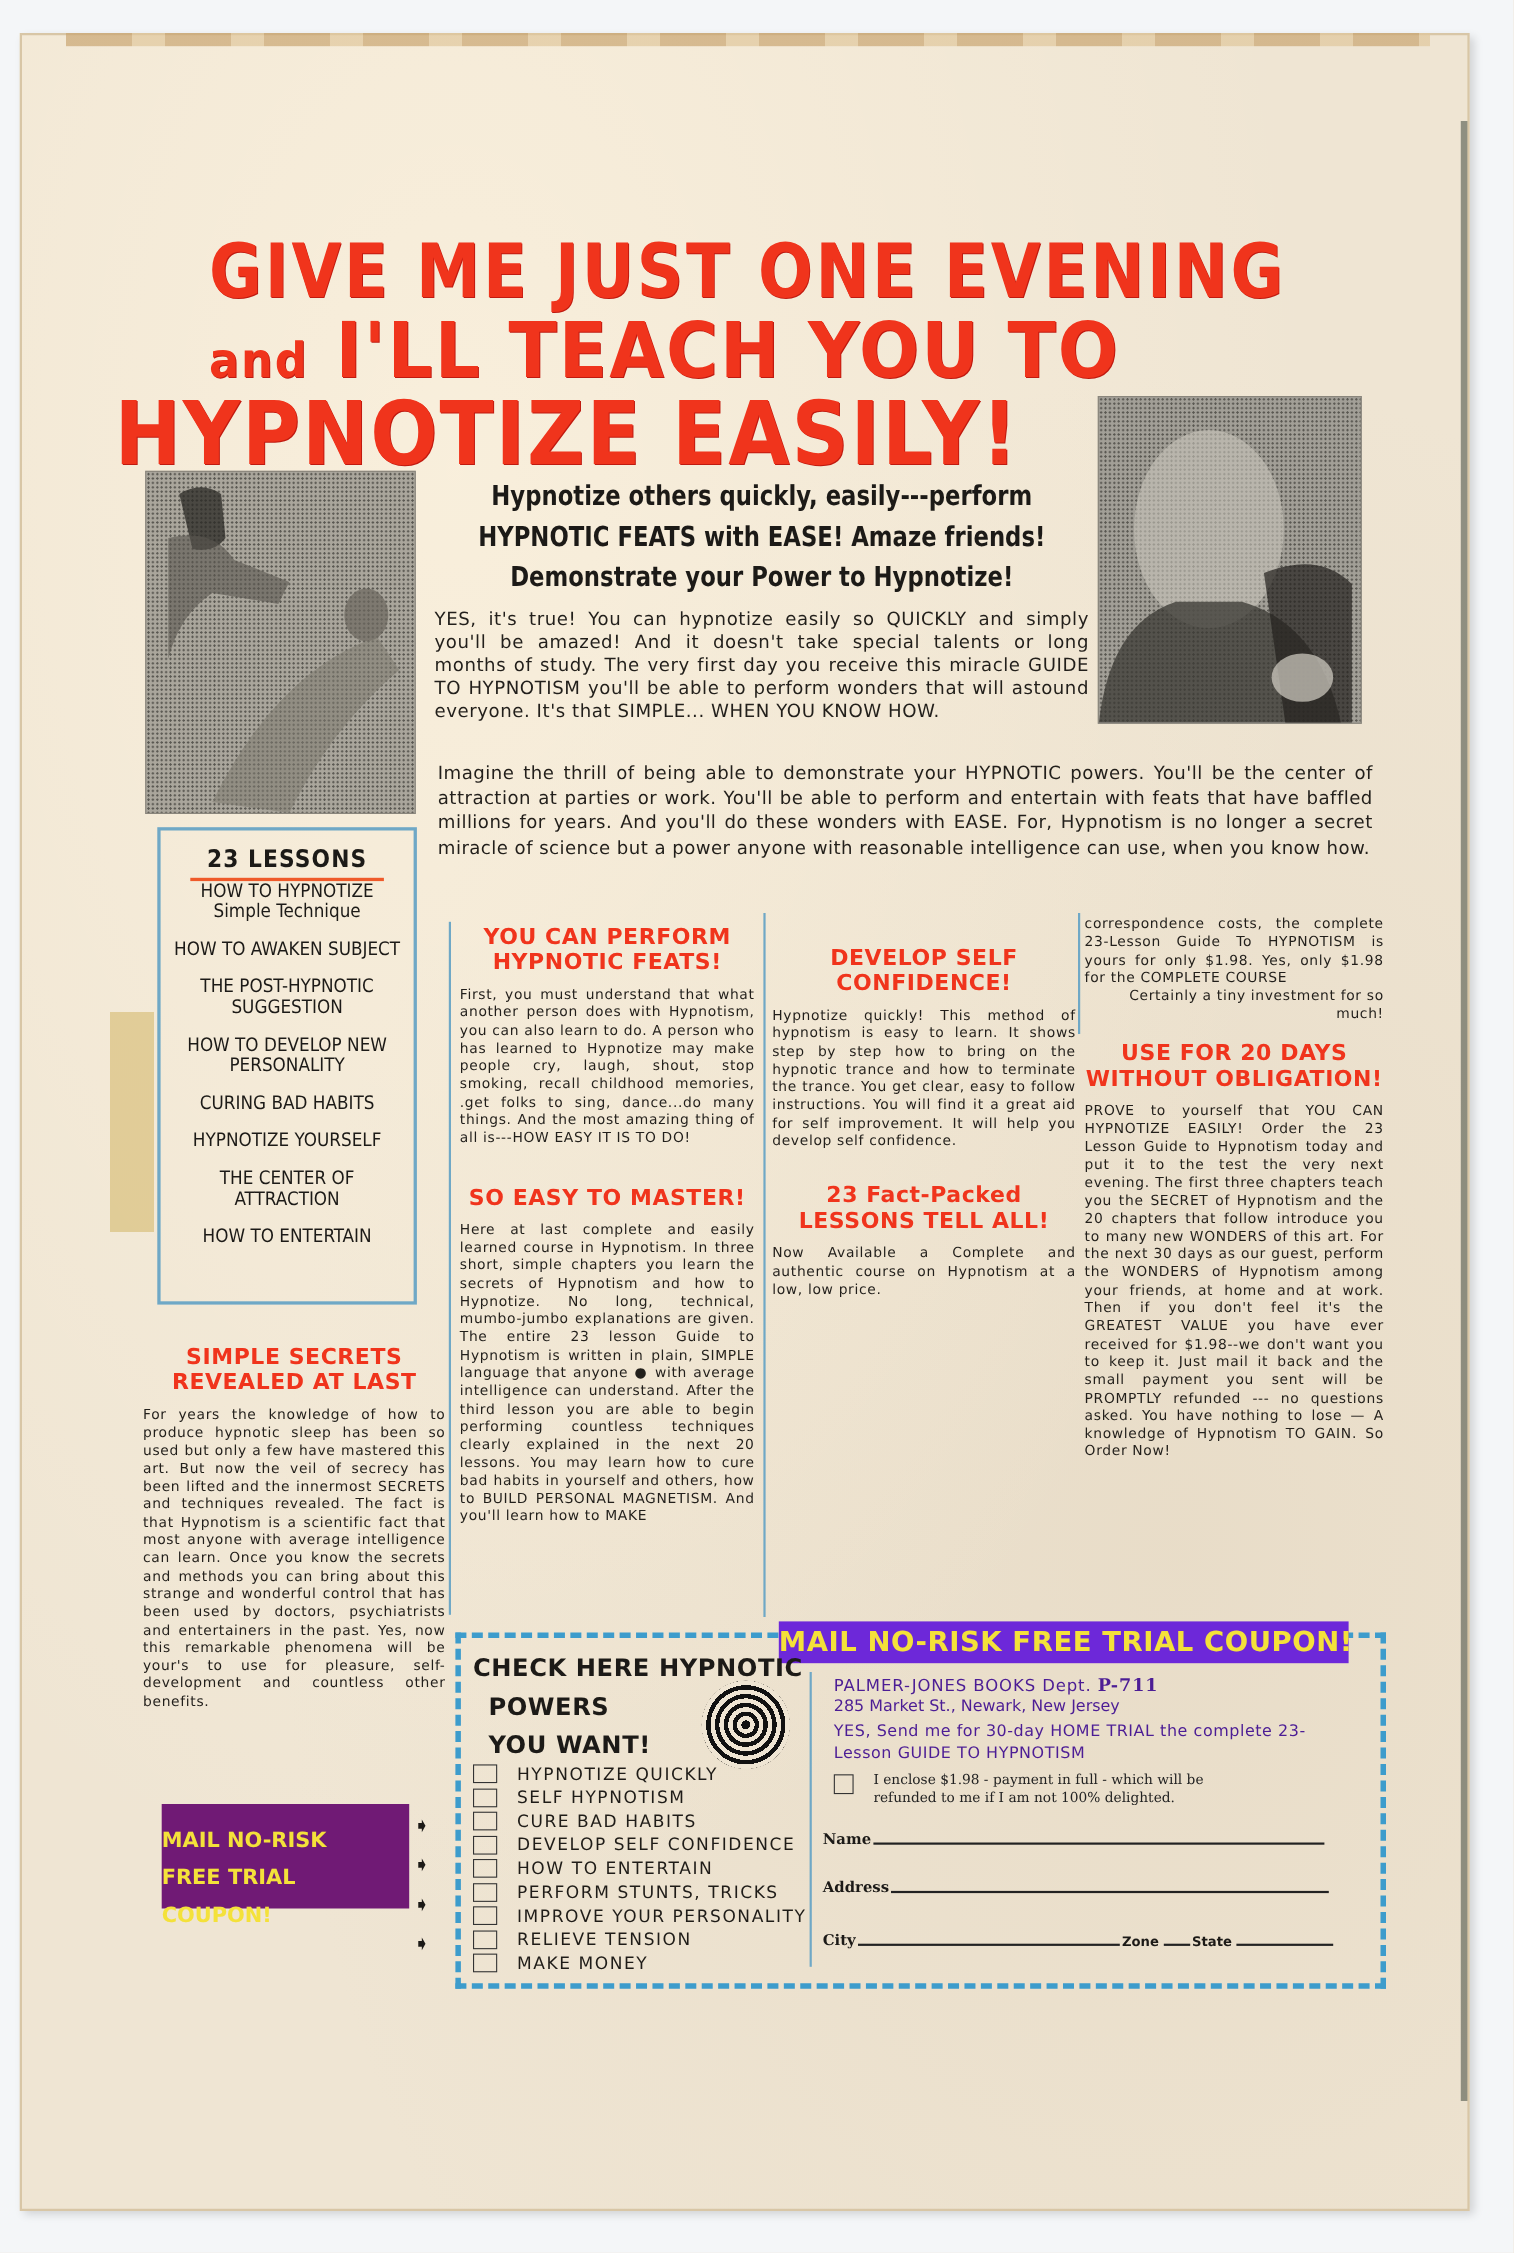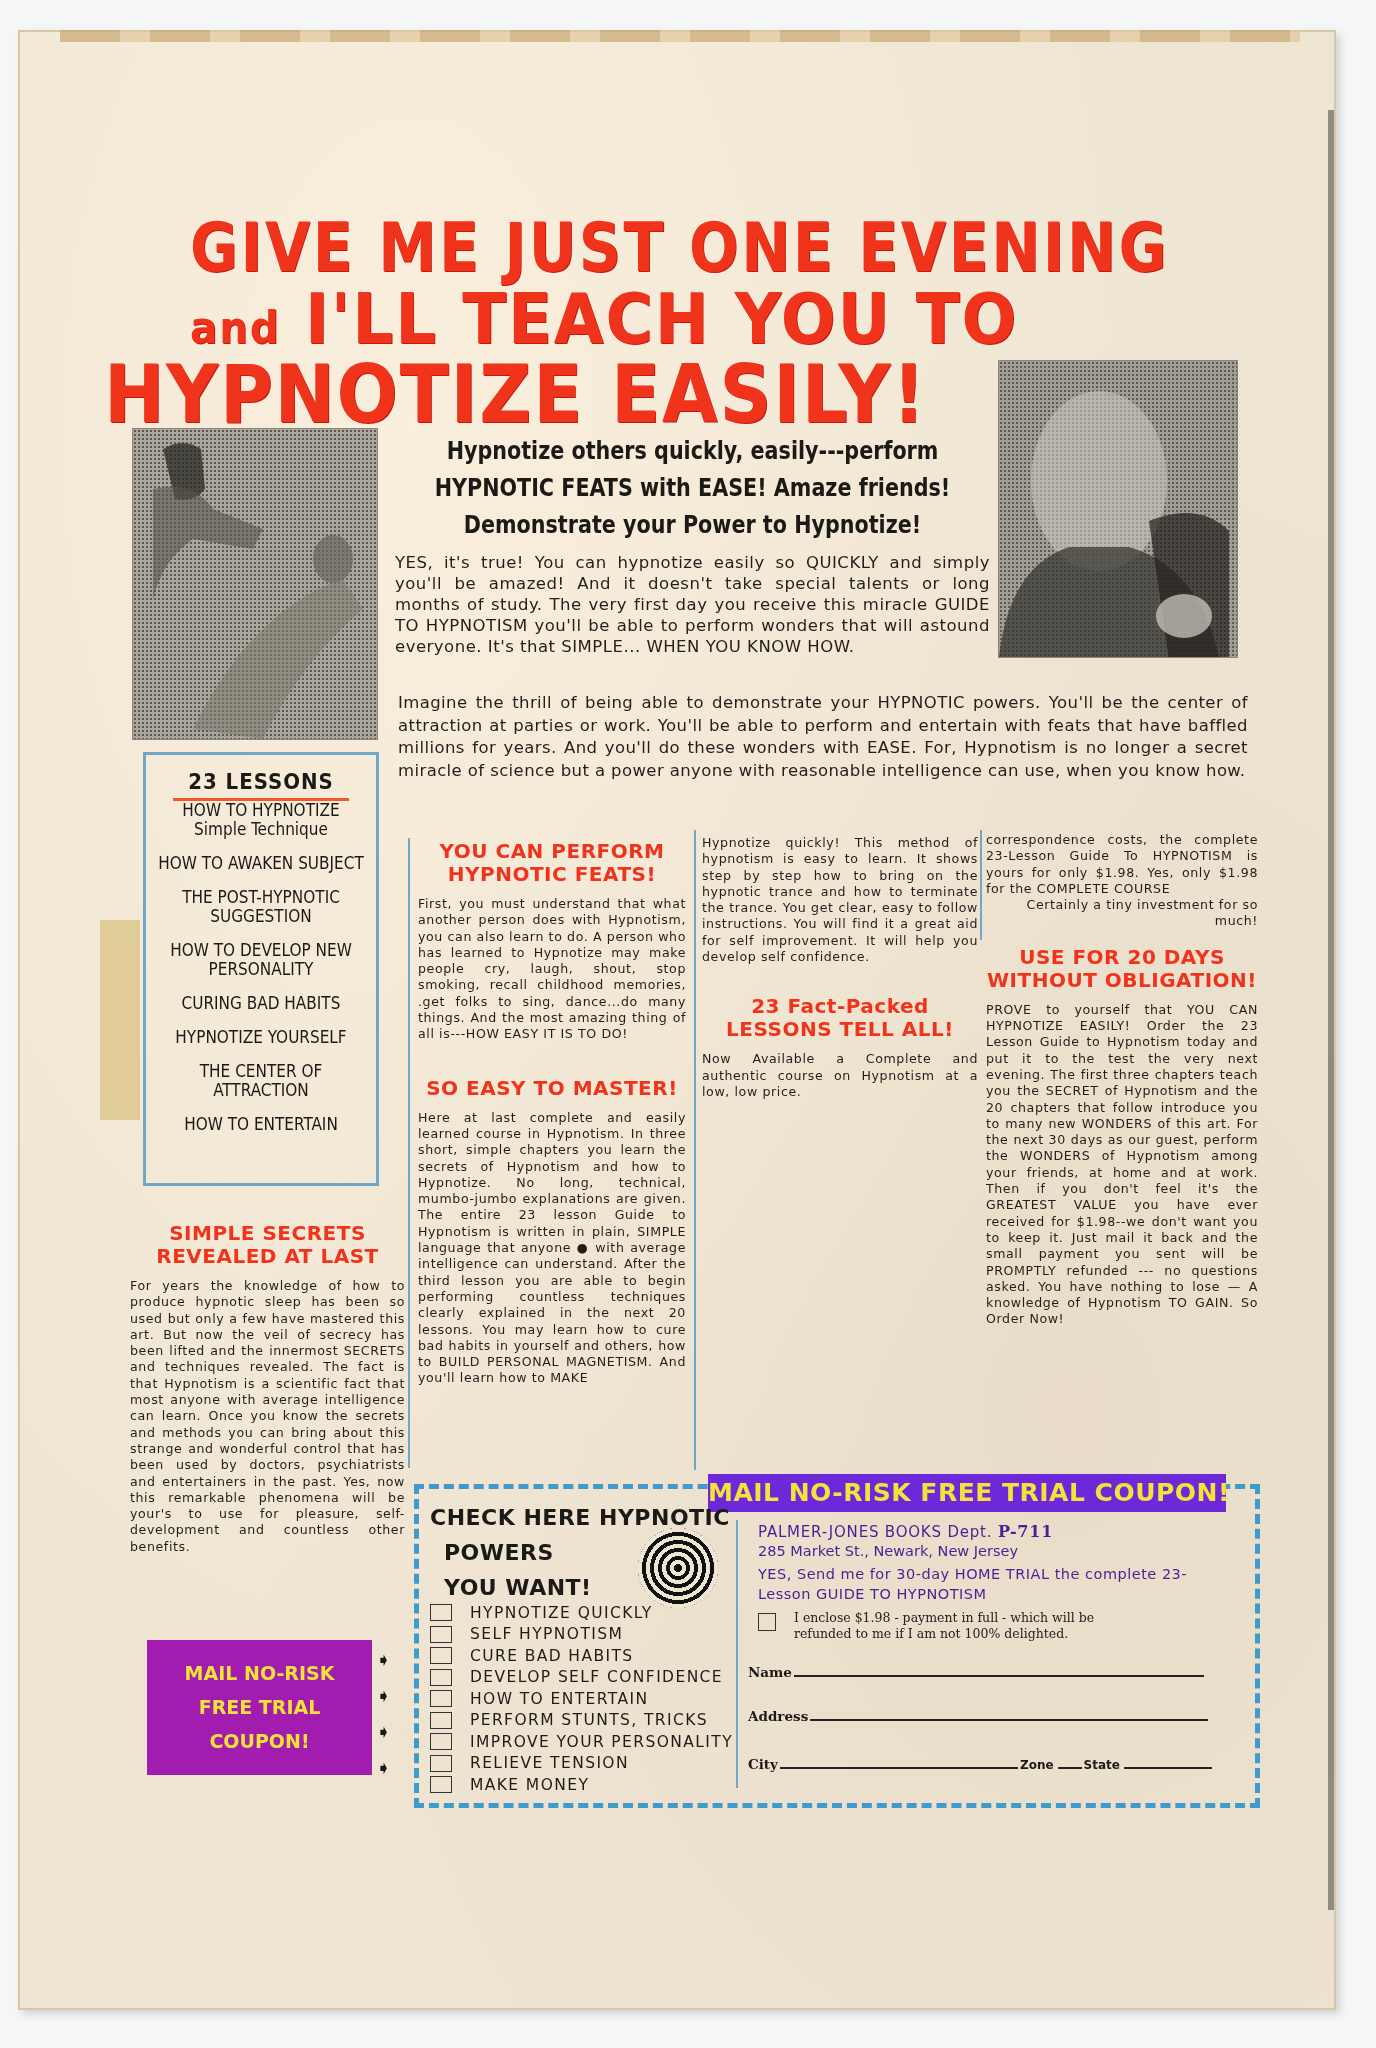--- a/index.html
+++ b/index.html
@@ -52,21 +52,21 @@
   #pub{top:1522px;font-size:15px;letter-spacing:.8px;}
   #pub b{font-family:"DejaVu Serif",serif;font-size:16px;}
   #street{top:1543px;font-size:14.5px;}
   #yes{top:1564px;font-size:14.5px;width:480px;line-height:20px;letter-spacing:.5px;}
   .encl{position:absolute;left:758px;top:1610px;display:flex;align-items:flex-start;}
   .encl .box{width:16px;height:16px;margin-right:18px;margin-top:3px;}
   .encl div.t{font-family:"DejaVu Serif",serif;font-size:12.5px;line-height:16px;color:#222;}
   .field{position:absolute;left:748px;display:flex;align-items:flex-end;font-family:"DejaVu Serif",serif;font-weight:bold;font-size:13.5px;color:#1c1a17;}
   .field .line{border-bottom:2px solid #222;height:0;margin-left:2px;margin-bottom:3px;}
   .field .lbl-small{font-weight:bold;font-size:12px;font-family:"DejaVu Sans",sans-serif;margin:0 2px;}
-  .mail-box{position:absolute;left:147px;top:1640px;width:225px;height:135px;background:#a21caf;color:#f4e13a;font-weight:bold;font-size:19px;line-height:34px;text-align:center;padding-top:16px;box-sizing:border-box;}
+  .mail-box{position:absolute;left:147px;top:1640px;width:225px;height:95px;background:#701a75;color:#f4e13a;font-weight:bold;font-size:19px;line-height:34px;padding-top:16px;box-sizing:border-box;}
   .arrows{position:absolute;left:376px;top:1648px;display:flex;flex-direction:column;gap:12px;}
   .arrows span{font-size:18px;color:#1c1a17;line-height:24px;}
 </style>
 </head>
 <body>
 
 <div class="spine"></div>
 <div class="page"></div>
 <div class="topedge"></div>
 <div class="rightedge"></div>
@@ -125,20 +125,21 @@
 </div>
 
 <div id="c2" class="col">
   <div class="head">YOU CAN PERFORM HYPNOTIC FEATS!</div>
   <p>First, you must understand that what another person does with Hypnotism, you can also learn to do. A person who has learned to Hypnotize may make people cry, laugh, shout, stop smoking, recall childhood memories, .get folks to sing, dance...do many things. And the most amazing thing of all is---HOW EASY IT IS TO DO!</p>
   <div class="head" style="margin-top:34px;">SO EASY TO MASTER!</div>
   <p>Here at last complete and easily learned course in Hypnotism. In three short, simple chapters you learn the secrets of Hypnotism and how to Hypnotize. No long, technical, mumbo-jumbo explanations are given. The entire 23 lesson Guide to Hypnotism is written in plain, SIMPLE language that anyone ● with average intelligence can understand. After the third lesson you are able to begin performing countless techniques clearly explained in the next 20 lessons. You may learn how to cure bad habits in yourself and others, how to BUILD PERSONAL MAGNETISM. And you'll learn how to MAKE</p>
 </div>
 
 <div id="c3" class="col">
+  <div class="head" style="margin-top:24px;">DEVELOP SELF CONFIDENCE!</div>
   <p>Hypnotize quickly! This method of hypnotism is easy to learn. It shows step by step how to bring on the hypnotic trance and how to terminate the trance. You get clear, easy to follow instructions. You will find it a great aid for self improvement. It will help you develop self confidence.</p>
   <div class="head" style="margin-top:30px;margin-bottom:0;">23 Fact-Packed</div>
   <div class="head">LESSONS TELL ALL!</div>
   <p>Now Available a Complete and authentic course on Hypnotism at a low, low price.</p>
 </div>
 
 <div id="c4" class="col">
   <p>correspondence costs, the complete 23-Lesson Guide To HYPNOTISM is yours for only $1.98. Yes, only $1.98 for the COMPLETE COURSE</p>
   <p style="text-align:right;">Certainly a tiny investment for so much!</p>
   <div class="head" style="margin-top:16px;">USE FOR 20 DAYS WITHOUT OBLIGATION!</div>

